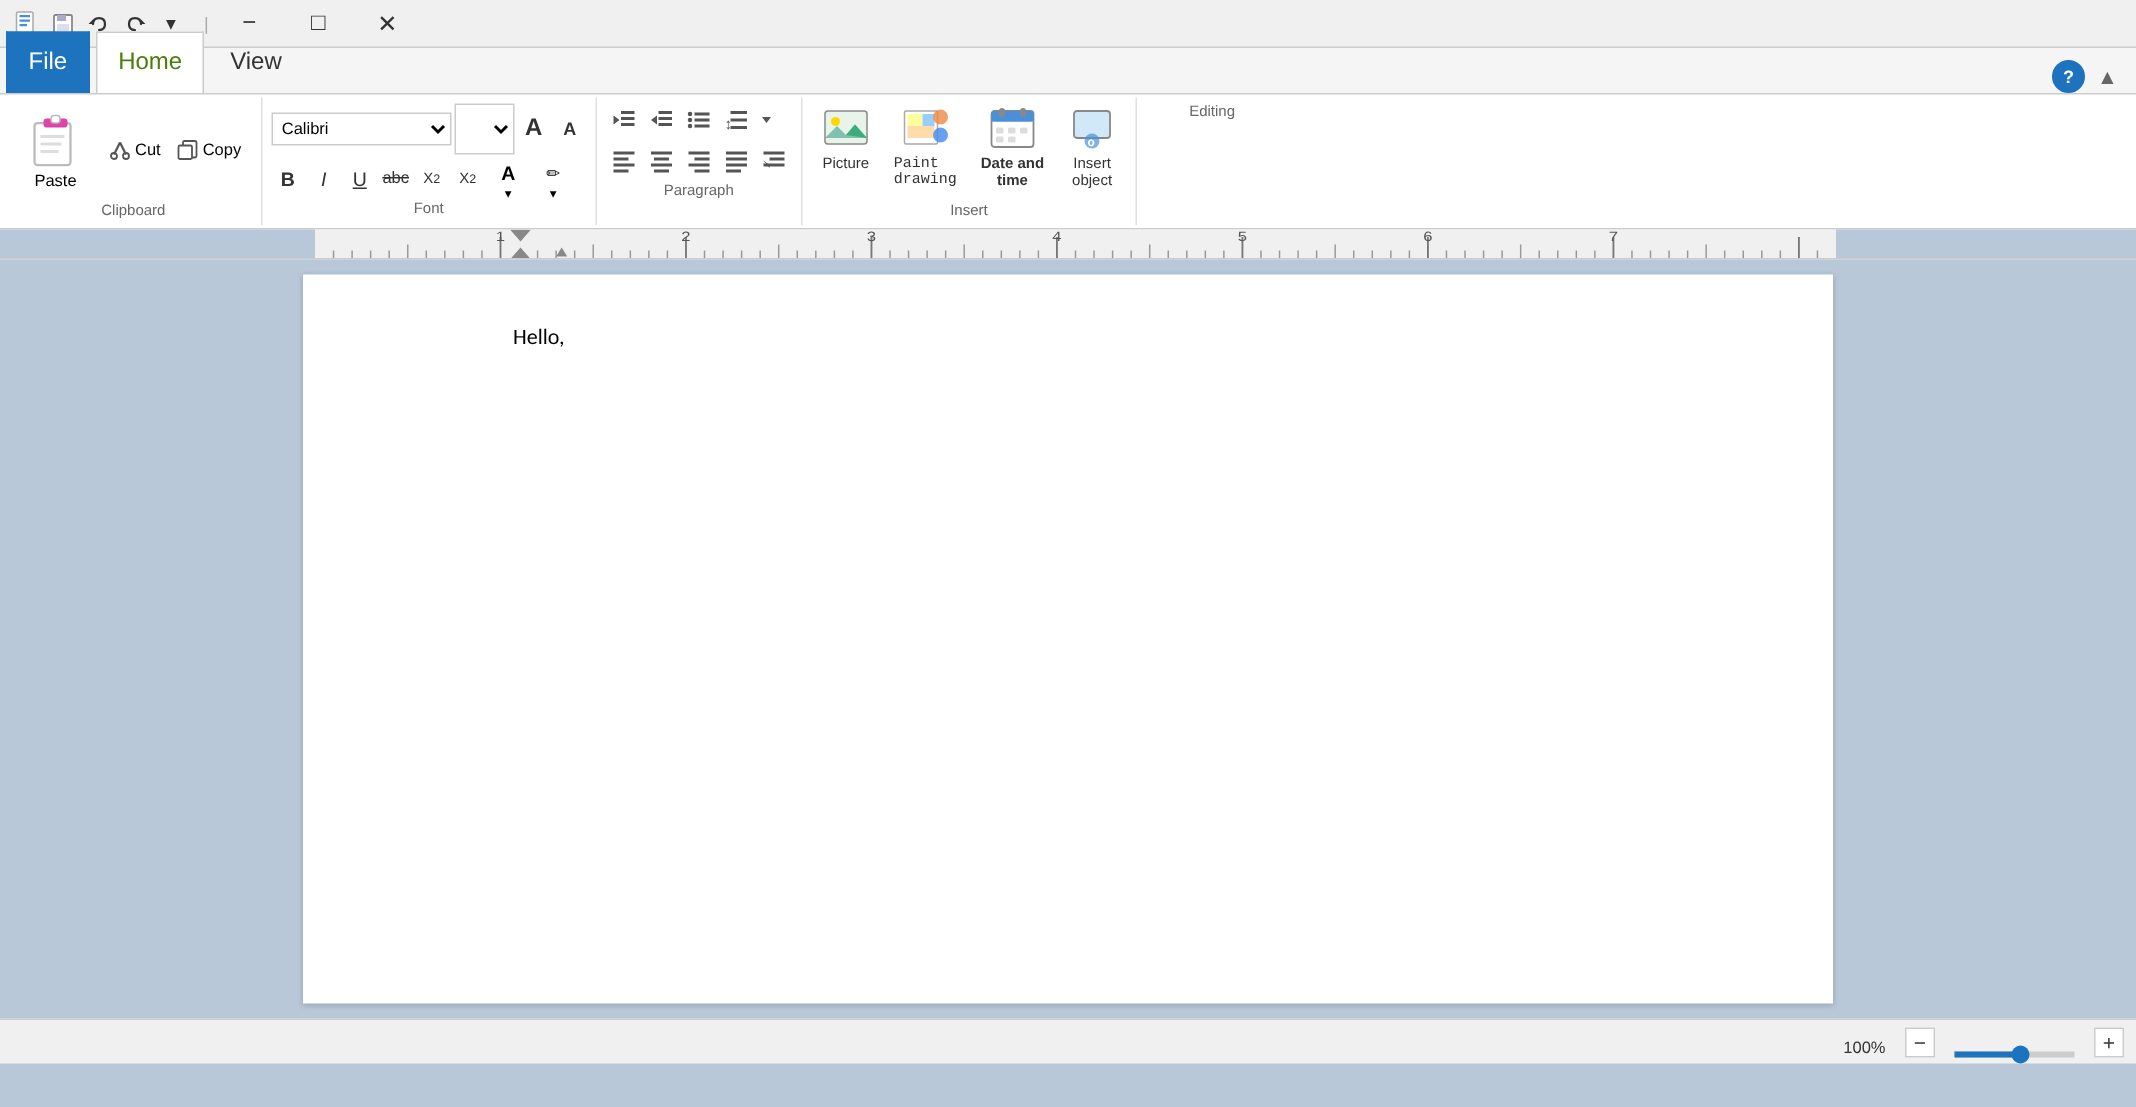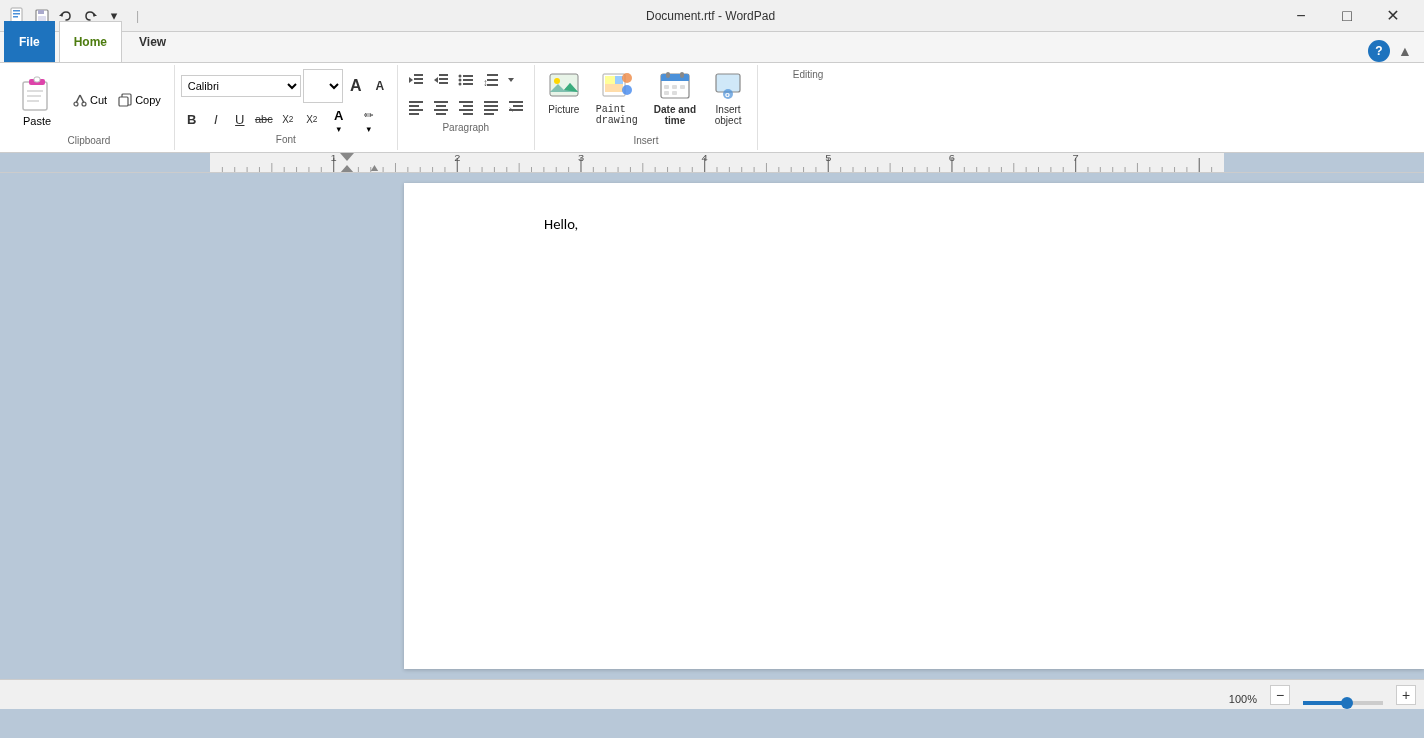--- a/index.html
+++ b/index.html
@@ -43,25 +43,25 @@
       align-items: flex-end;
       height: 30px;
       padding: 0 0 0 4px;
       gap: 2px;
     }
     .ribbon-tab {
       padding: 20px 14px;
       cursor: pointer;
       border: 1px solid transparent;
       border-bottom: none;
-      font-size: 12px;
+      font-size: 16px;
       color: #333;
       background: transparent;
       height: 26px;
-      display: flex; align-items: center; font-weight: bold;
+      display: flex; align-items: center;
     }
     .ribbon-tab.active {
       background: #fff;
       border-color: #ccc;
       border-bottom-color: #fff;
       color: #4d7c0f;
     }
     .ribbon-tab.file {
       background: #1e73be;
       color: white;
@@ -187,21 +187,21 @@
       position: relative;
       overflow: hidden;
     }
     .ruler-right-margin { width: 200px; background: #b8c8d8; height: 100%; }
 
     
     .doc-area {
       background: #b8c8d8;
       flex: 1;
       display: flex;
-      justify-content: flex-end;
+      justify-content: center;
       padding: 10px 0;
       overflow: auto;
       height: calc(738px - 32px - 60px - 90px - 20px - 30px);
     }
     .doc-page {
       background: white;
       width: 1020px;
       min-height: 480px;
       padding: 30px 140px;
       box-shadow: 0 1px 4px rgba(0,0,0,0.2);
@@ -277,21 +277,20 @@
     </button>
     <button class="qa-btn" title="Redo">
       <svg width="14" height="14" viewBox="0 0 14 14">
           <path d="M11 7 Q11 3 7 3 Q3 3 3 7 Q3 11 7 11" fill="none" stroke="#333" stroke-width="1.5" stroke-linecap="round"></path>
           <polygon points="11,4 14,7 11,7" fill="#333"></polygon>
         </svg>
     </button>
     <button class="qa-btn" title="Customize">▾</button>
   </div>
   <span class="title-sep">|</span>
-  <span class="title-text">Document.rtf - WordPad</span>
   <div class="window-controls">
     <button class="wc-btn" title="Minimize">−</button>
     <button class="wc-btn" title="Maximize">□</button>
     <button class="wc-btn wc-close" title="Close">✕</button>
   </div>
 </div>
 
 <div class="ribbon">
   <div class="ribbon-tabs">
     <button class="ribbon-tab file">File</button>

